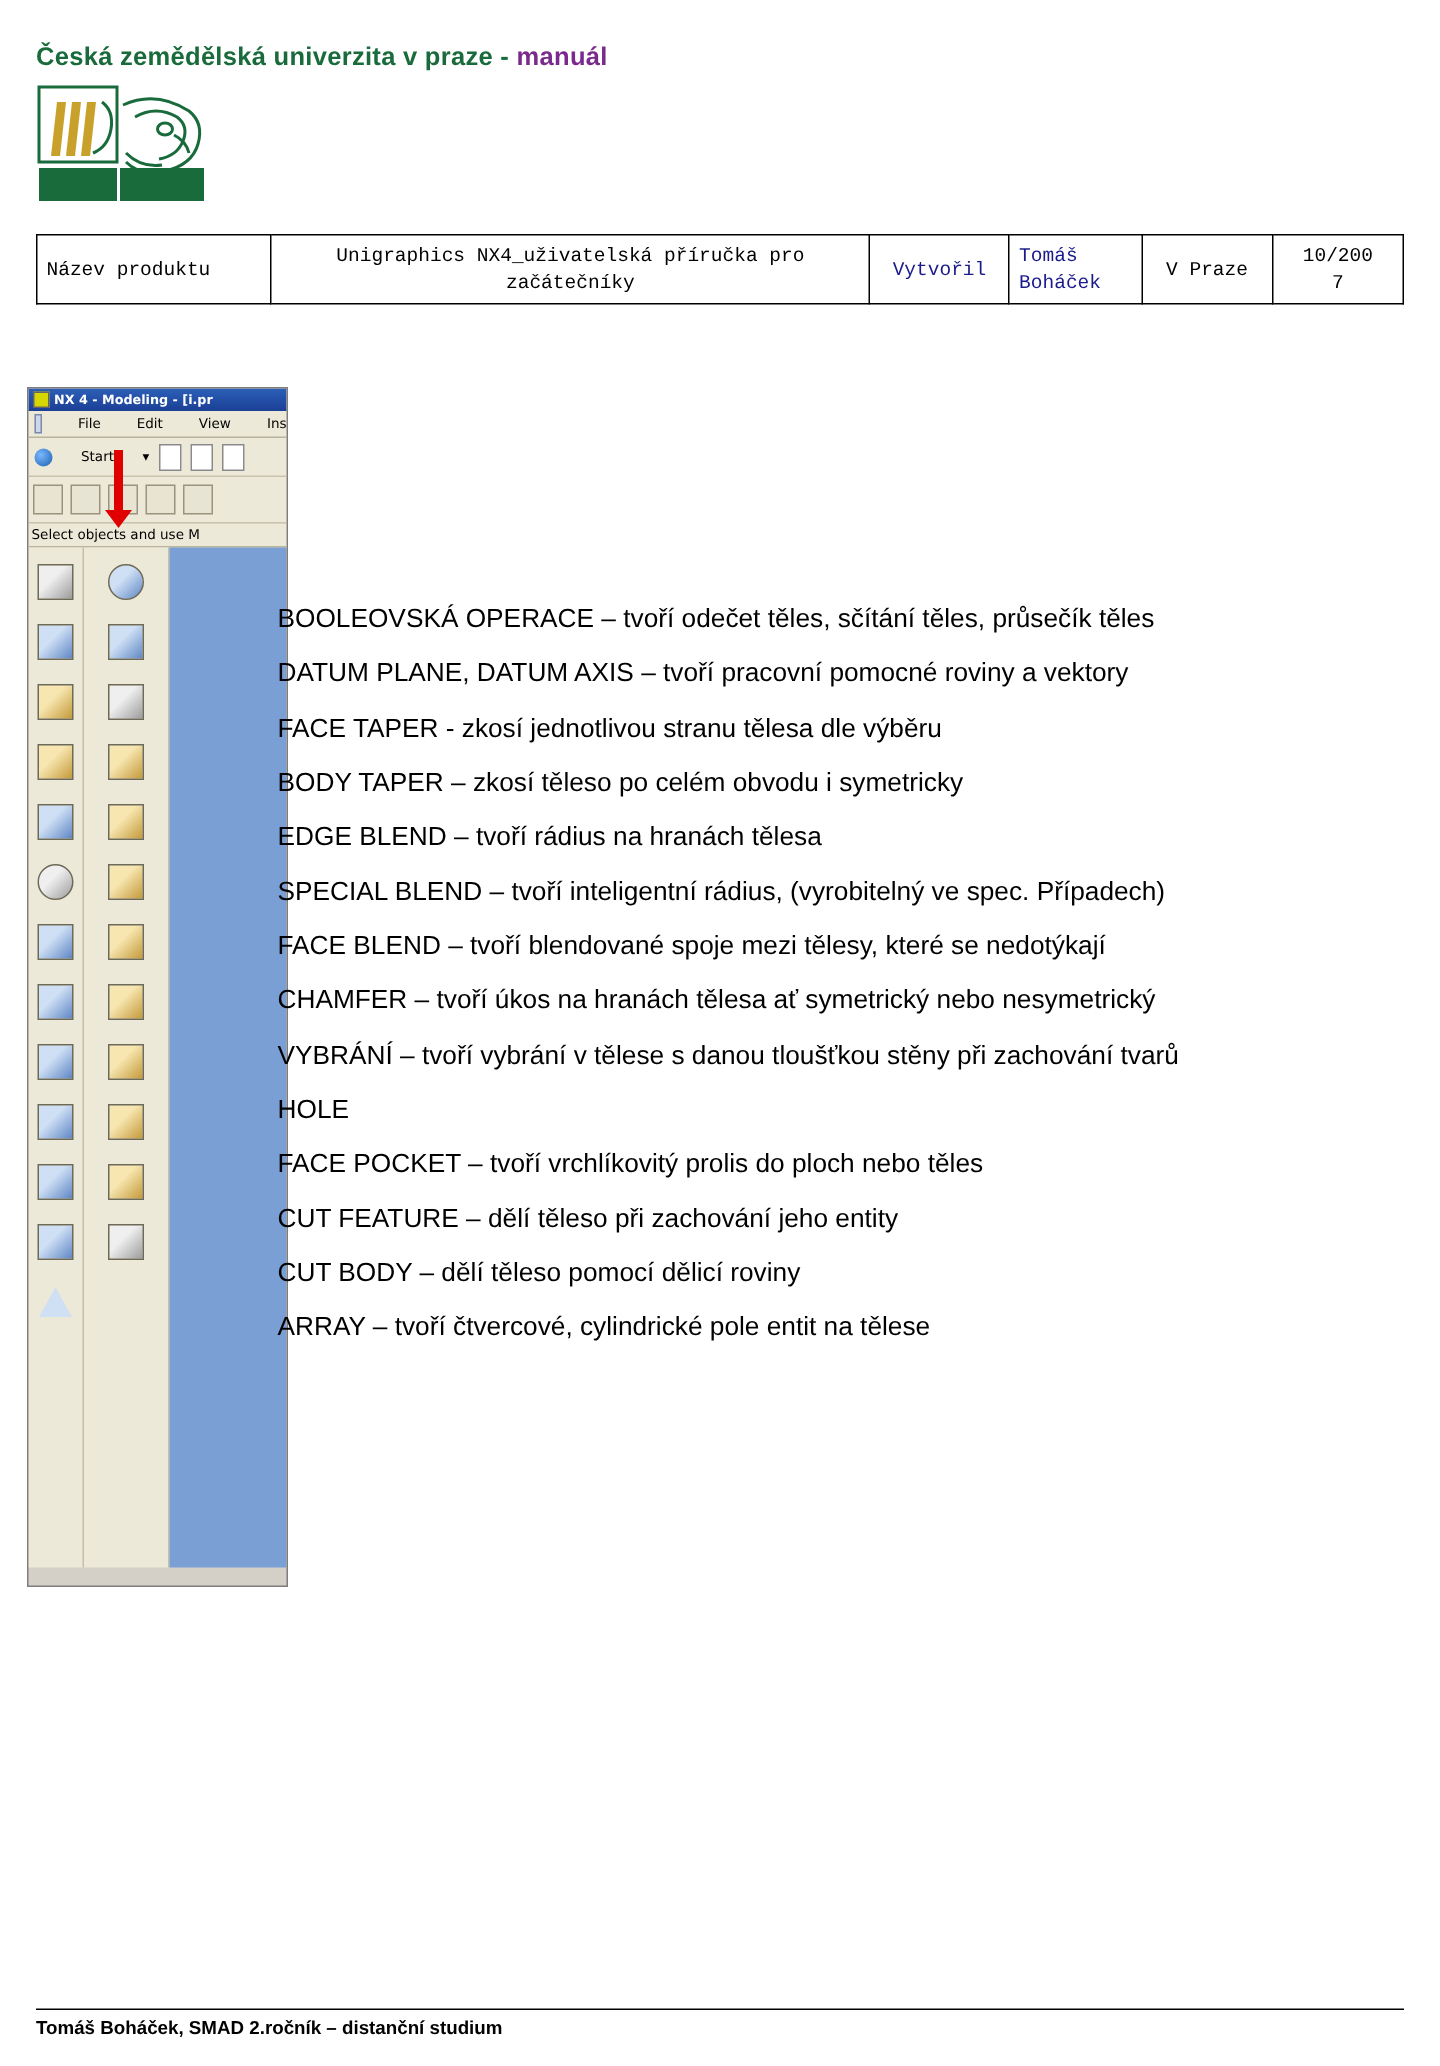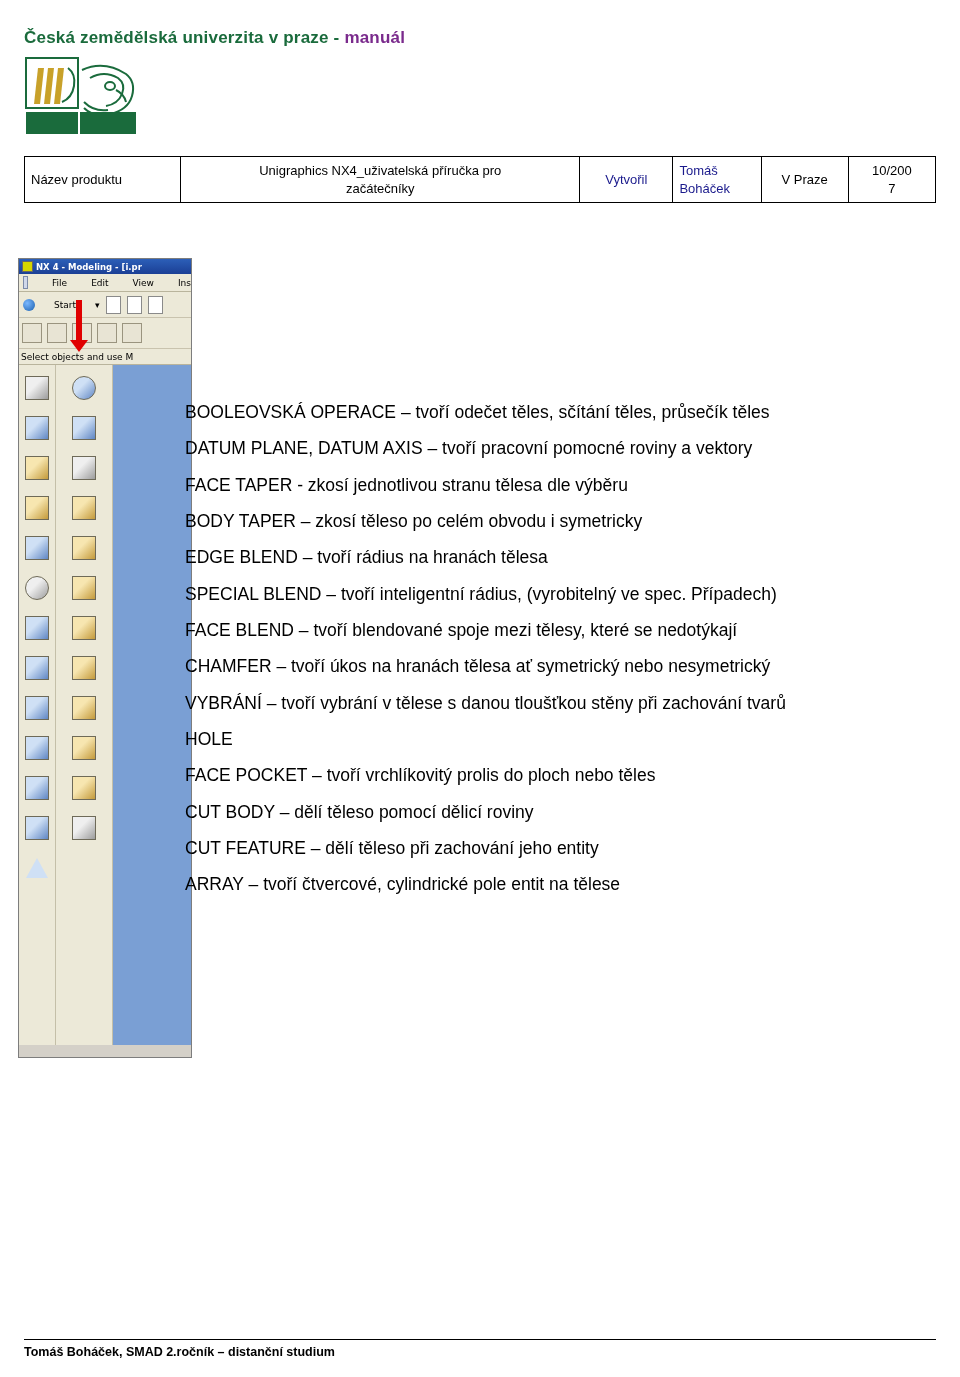--- a/index.html
+++ b/index.html
@@ -37,20 +37,21 @@
     height: 82px;
     position: relative;
   }
 
   
   .info-table {
     margin: 18px 24px 16px 24px;
     width: 912px;
     border-collapse: collapse;
     table-layout: fixed;
+    font-family: Liberation Mono, monospace;
   }
   .info-table td {
     border: 1px solid #000;
     padding: 5px 6px;
     vertical-align: middle;
     font-size: 13px;
     line-height: 1.35;
   }
   .cell-label {
     width: 143px;
@@ -439,20 +440,20 @@
   <p>DATUM PLANE, DATUM AXIS – tvoří pracovní pomocné roviny a vektory</p>
   <p>FACE TAPER -  zkosí jednotlivou stranu tělesa dle výběru</p>
   <p>BODY TAPER – zkosí těleso po celém obvodu i symetricky</p>
   <p>EDGE BLEND – tvoří rádius na hranách tělesa</p>
   <p>SPECIAL BLEND – tvoří inteligentní rádius, (vyrobitelný ve spec. Případech)</p>
   <p>FACE BLEND – tvoří blendované spoje mezi tělesy, které se nedotýkají</p>
   <p>CHAMFER – tvoří úkos na hranách tělesa ať symetrický nebo nesymetrický</p>
   <p>VYBRÁNÍ – tvoří vybrání v tělese s danou tloušťkou stěny při zachování tvarů</p>
   <p>HOLE</p>
   <p>FACE POCKET  – tvoří vrchlíkovitý prolis do ploch nebo těles</p>
+  <p>CUT FEATURE – dělí těleso při zachování jeho entity</p>
   <p>CUT BODY – dělí těleso pomocí dělicí roviny</p>
-  <p>CUT FEATURE – dělí těleso při zachování jeho entity</p>
   <p>ARRAY – tvoří čtvercové, cylindrické pole entit na tělese</p>
 </div>
 
 <div class="footer">
   <span>Tomáš Boháček, SMAD 2.ročník – distanční studium</span>
 </div>
 
 </body></html>

